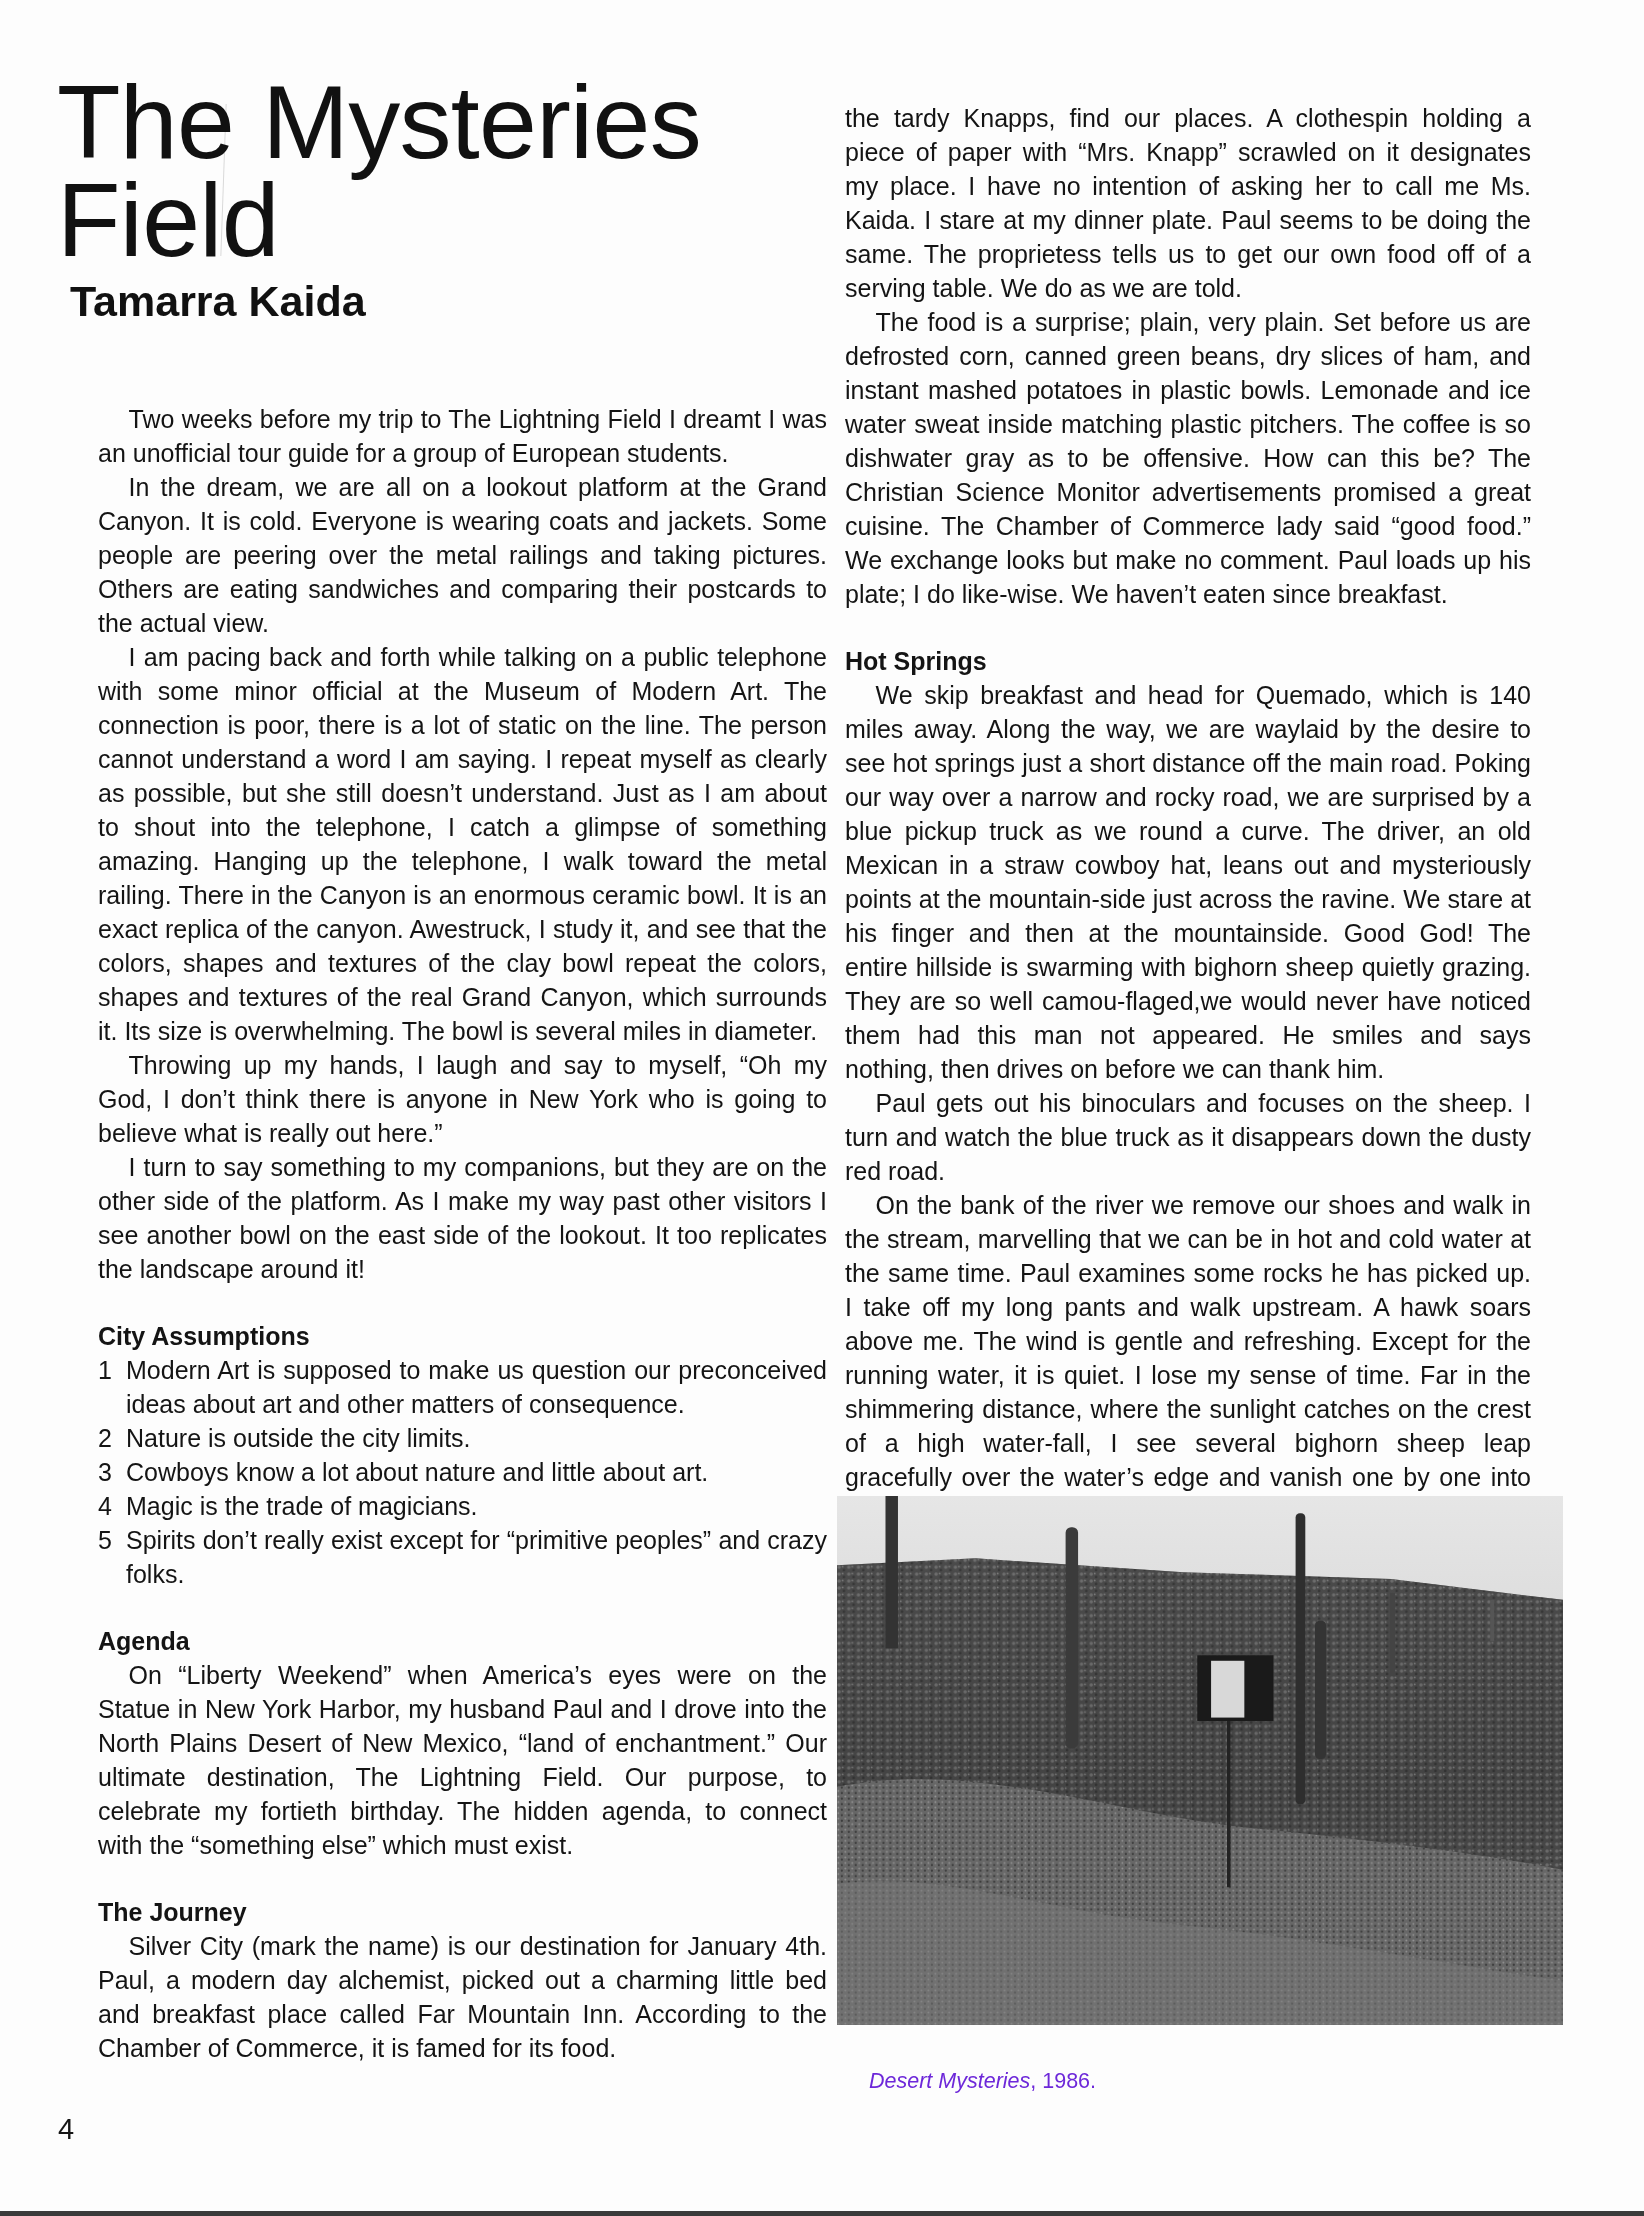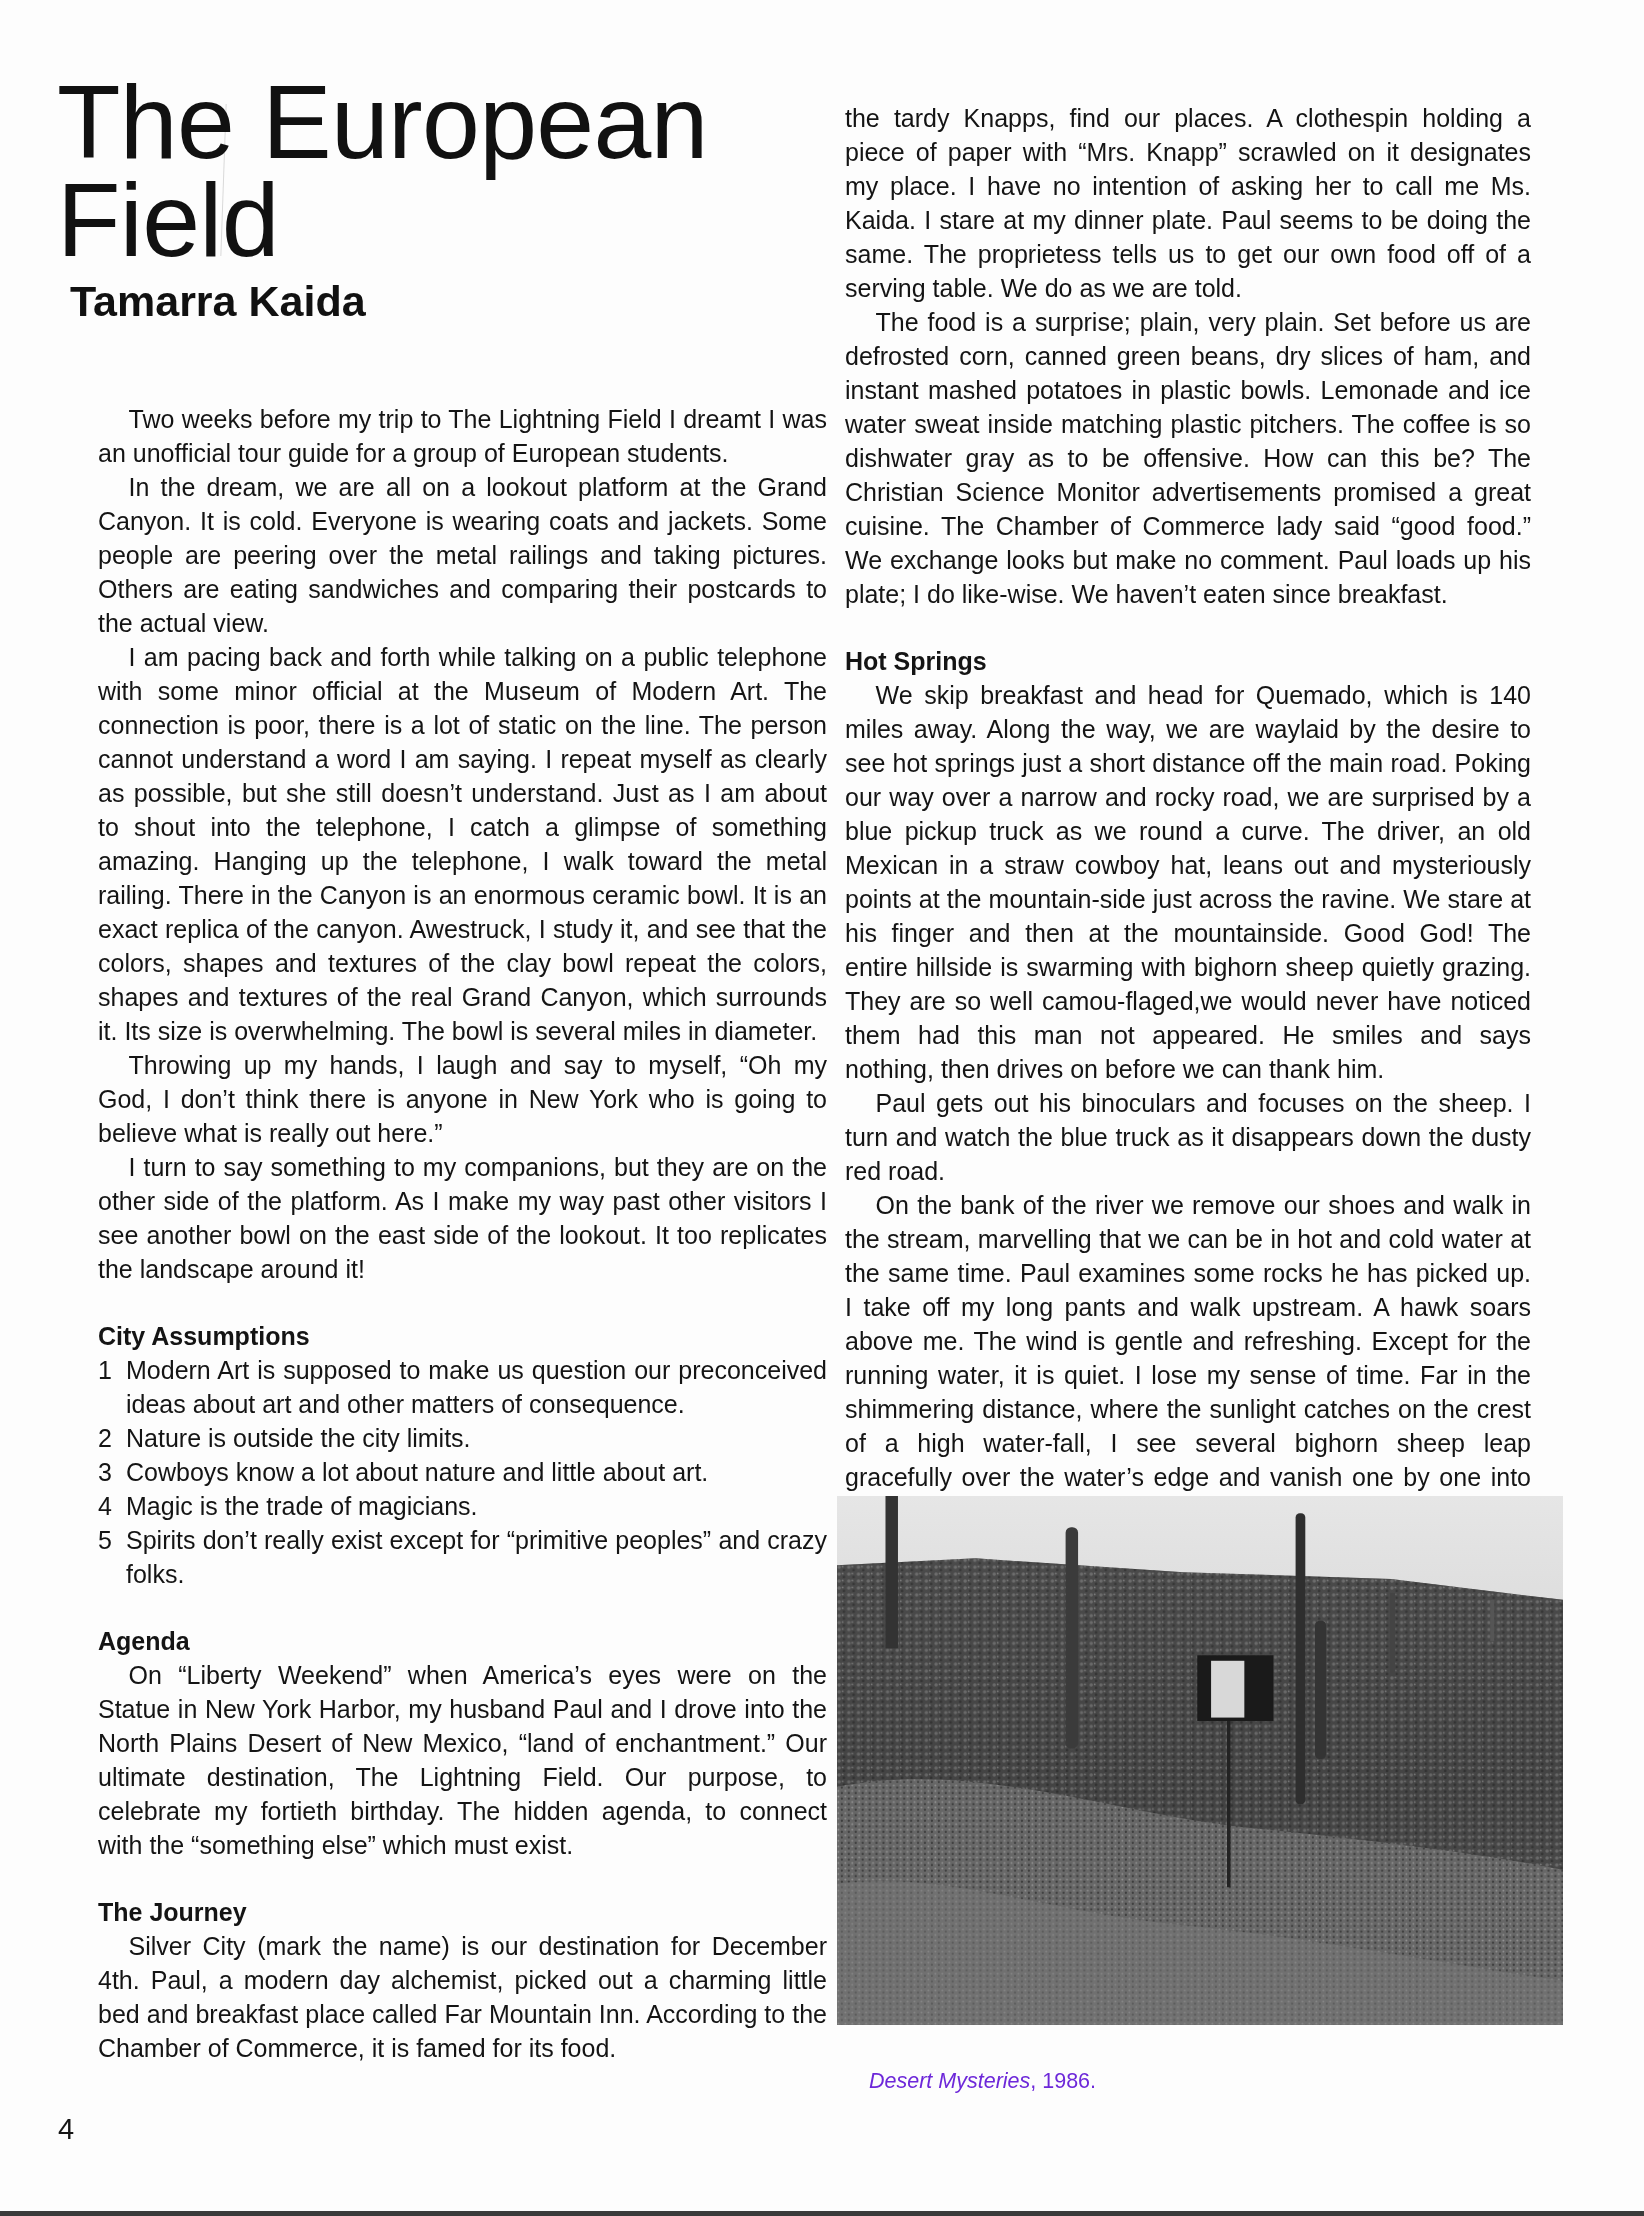--- a/index.html
+++ b/index.html
@@ -52,21 +52,21 @@
   }
 </style>
 </head>
 <body>
 
 <div class="page">
 
   <div class="fold-mark"></div>
 
   <h1 class="title">
-    <span>The European</span><br>
+    <span>The Mysteries</span><br>
     <span>Field</span>
   </h1>
 
   <h2 class="author">Tamarra Kaida</h2>
 
   <div class="col col-left">
     <div>
       <p>Two weeks before my trip to The Lightning Field I dreamt I was an unofficial tour guide for a group of European students.</p>
       <p>In the dream, we are all on a lookout platform at the Grand Canyon. It is cold. Everyone is wearing coats and jackets. Some people are peering over the metal railings and taking pictures. Others are eating sandwiches and comparing their postcards to the actual view.</p>
       <p>I am pacing back and forth while talking on a public telephone with some minor official at the Museum of Modern Art. The connection is poor, there is a lot of static on the line. The person cannot understand a word I am saying. I repeat myself as clearly as possible, but she still doesn’t understand. Just as I am about to shout into the telephone, I catch a glimpse of something amazing. Hanging up the telephone, I walk toward the metal railing. There in the Canyon is an enormous ceramic bowl. It is an exact replica of the canyon. Awestruck, I study it, and see that the colors, shapes and textures of the clay bowl repeat the colors, shapes and textures of the real Grand Canyon, which surrounds it. Its size is overwhelming. The bowl is several miles in diameter.</p>
@@ -80,21 +80,21 @@
       <li><span class="num">2</span><span>Nature is outside the city limits.</span></li>
       <li><span class="num">3</span><span>Cowboys know a lot about nature and little about art.</span></li>
       <li><span class="num">4</span><span>Magic is the trade of magicians.</span></li>
       <li><span class="num">5</span><span>Spirits don’t really exist except for “primitive peoples” and crazy folks.</span></li>
     </ol>
 
     <h3>Agenda</h3>
     <p>On “Liberty Weekend” when America’s eyes were on the Statue in New York Harbor, my husband Paul and I drove into the North Plains Desert of New Mexico, “land of enchantment.” Our ultimate destination, The Lightning Field. Our purpose, to celebrate my fortieth birthday. The hidden agenda, to connect with the “something else” which must exist.</p>
 
     <h3>The Journey</h3>
-    <p>Silver City (mark the name) is our destination for December 4th. Paul, a modern day alchemist, picked out a charming little bed and breakfast place called Far Mountain Inn. According to the Chamber of Commerce, it is famed for its food.</p>
+    <p>Silver City (mark the name) is our destination for January 4th. Paul, a modern day alchemist, picked out a charming little bed and breakfast place called Far Mountain Inn. According to the Chamber of Commerce, it is famed for its food.</p>
 
   </div>
 
   <div class="col col-right">
     <p class="noindent">the tardy Knapps, find our places. A clothespin holding a piece of paper with “Mrs. Knapp” scrawled on it designates my place. I have no intention of asking her to call me Ms. Kaida. I stare at my dinner plate. Paul seems to be doing the same. The proprietess tells us to get our own food off of a serving table. We do as we are told.</p>
     <p>The food is a surprise; plain, very plain. Set before us are defrosted corn, canned green beans, dry slices of ham, and instant mashed potatoes in plastic bowls. Lemonade and ice water sweat inside matching plastic pitchers. The coffee is so dishwater gray as to be offensive. How can this be? The Christian Science Monitor advertisements promised a great cuisine. The Chamber of Commerce lady said “good food.” We exchange looks but make no comment. Paul loads up his plate; I do like-wise. We haven’t eaten since breakfast.</p>
 
     <h3>Hot Springs</h3>
     <p>We skip breakfast and head for Quemado, which is 140 miles away. Along the way, we are waylaid by the desire to see hot springs just a short distance off the main road. Poking our way over a narrow and rocky road, we are surprised by a blue pickup truck as we round a curve. The driver, an old Mexican in a straw cowboy hat, leans out and mysteriously points at the mountain-side just across the ravine. We stare at his finger and then at the mountainside. Good God! The entire hillside is swarming with bighorn sheep quietly grazing. They are so well camou-flaged,we would never have noticed them had this man not appeared. He smiles and says nothing, then drives on before we can thank him.</p>
     <p>Paul gets out his binoculars and focuses on the sheep. I turn and watch the blue truck as it disappears down the dusty red road.</p>

